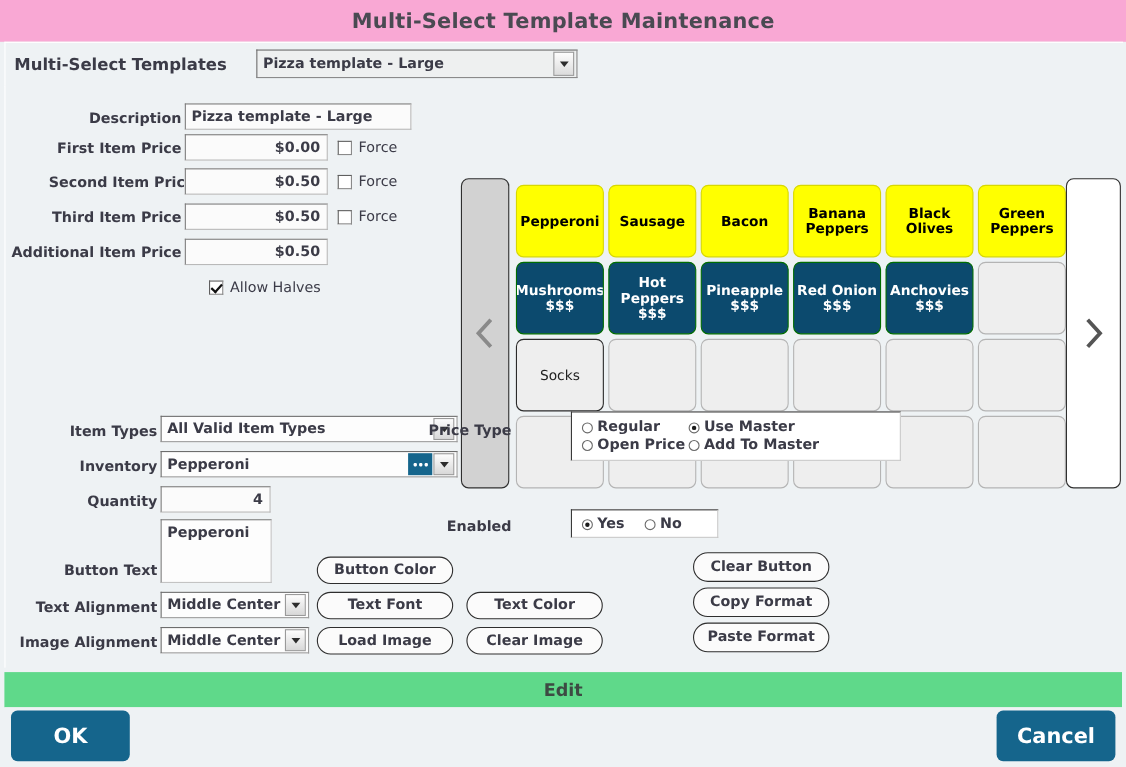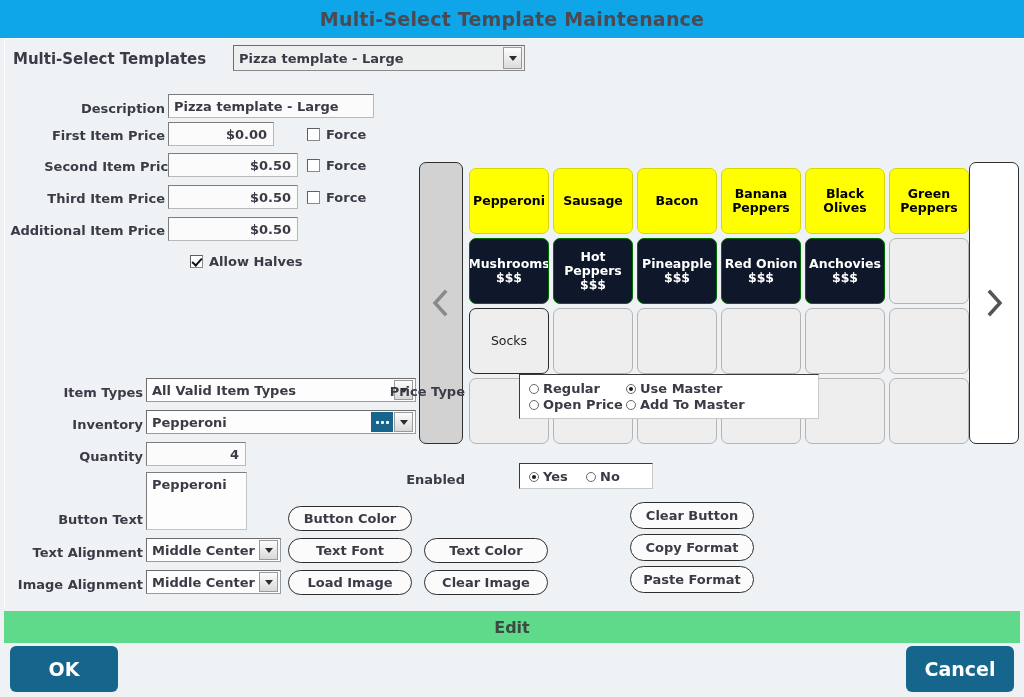--- a/index.html
+++ b/index.html
@@ -12,21 +12,21 @@
     position:relative;
   }
   .frame{
     position:absolute;left:0;top:0;width:1024px;height:697px;
     box-sizing:border-box;
   }
   
   .title-bar{
     position:absolute;left:0;top:0;width:1024px;height:38px;
     display:flex;align-items:center;justify-content:center;
-    background:#0ea5e9;
+    background:#f9a8d4;
   }
   .title-bar .t{
     font-size:19px;font-weight:bold;color:#4a4a52;letter-spacing:.2px;
   }
   
   .tmpl-strip{
     position:absolute;left:4px;top:38px;width:1016px;height:40px;
     background:#eef2f4;border-top:1px solid #ffffff;border-left:1px solid #ffffff;
     display:flex;align-items:center;
   }
@@ -79,21 +79,21 @@
   .cbox{
     width:13px;height:13px;box-sizing:border-box;
     background:#ffffff;border:1px solid #8a8a8a;
     border-top-color:#5f5f5f;border-left-color:#5f5f5f;
     position:relative;flex:none;
   }
   .cbox.checked:after{
     content:"";position:absolute;left:3px;top:0px;width:4px;height:8px;
     border:solid #111;border-width:0 2px 2px 0;transform:rotate(42deg);
   }
-  .cbtext{font-size:13px;font-weight:bold;color:#3b3b47;}
+  .cbtext{font-size:13px;font-weight:normal;color:#3b3b47;}
   
   .grid-area{
     position:absolute;left:414px;top:84px;width:600px;height:282px;
   }
   .scroll-left{
     position:absolute;left:0;top:0;width:44px;height:282px;
     box-sizing:border-box;background:#d2d2d2;border:1px solid #2f2f2f;
     border-radius:7px;display:flex;align-items:center;justify-content:center;
   }
   .scroll-right{
@@ -114,21 +114,21 @@
     margin:2px;
     border-radius:7px;
     display:flex;align-items:center;justify-content:center;text-align:center;
     font-size:12.5px;line-height:14px;
     overflow:hidden;
     padding:2px;
   }
   .gcell.empty{background:#eeeeee;border:1px solid #b4b4b4;}
   .gcell.sel{background:#eeeeee;border:1px solid #2b2b2b;font-weight:normal;color:#222;}
   .gcell.yellow{background:#ffff00;border:1px solid #d8d800;color:#000;font-weight:bold;}
-  .gcell.green{background:#0f172a;border:1px solid #006d00;color:#fff;font-weight:bold;}
+  .gcell.green{background:#0c4a6e;border:1px solid #006d00;color:#fff;font-weight:bold;}
   
   .combo2{
     position:absolute;box-sizing:border-box;
     background:#fdfdfd;border:1px solid #9c9c9c;
     border-top-color:#6d6d6d;border-left-color:#6d6d6d;
     display:flex;align-items:center;
   }
   .combo2 .v{flex:1;font-size:13px;font-weight:bold;color:#3b3b47;padding-left:5px;white-space:nowrap;overflow:hidden;}
   .combo2 .ab{
     width:17px;height:18px;margin-right:2px;
@@ -203,21 +203,21 @@
       <div class="arrowbox"></div>
     </div>
   </div>
 
   <div class="body-panel">
 
     <div class="flabel" style="left:0;top:23px;width:160px;">Description</div>
     <div class="tbox left" style="left:163px;top:16px;width:206px;height:24px;">Pizza template - Large</div>
 
     <div class="flabel" style="left:0;top:50px;width:160px;">First Item Price</div>
-    <div class="tbox right" style="left:163px;top:44px;width:106px;height:24px;">$0.00</div>
+    <div class="tbox right" style="left:163px;top:44px;width:130px;height:24px;">$0.00</div>
     <div class="cbwrap" style="left:302px;top:49px;">
       <span class="cbox"></span>
       <span class="cbtext">Force</span>
     </div>
 
     <div class="flabel" style="left:12px;top:81px;width:160px;">Second Item Price</div>
     <div class="tbox right" style="left:163px;top:75px;width:130px;height:24px;">$0.50</div>
     <div class="cbwrap" style="left:302px;top:80px;">
       <span class="cbox"></span>
       <span class="cbtext">Force</span>

